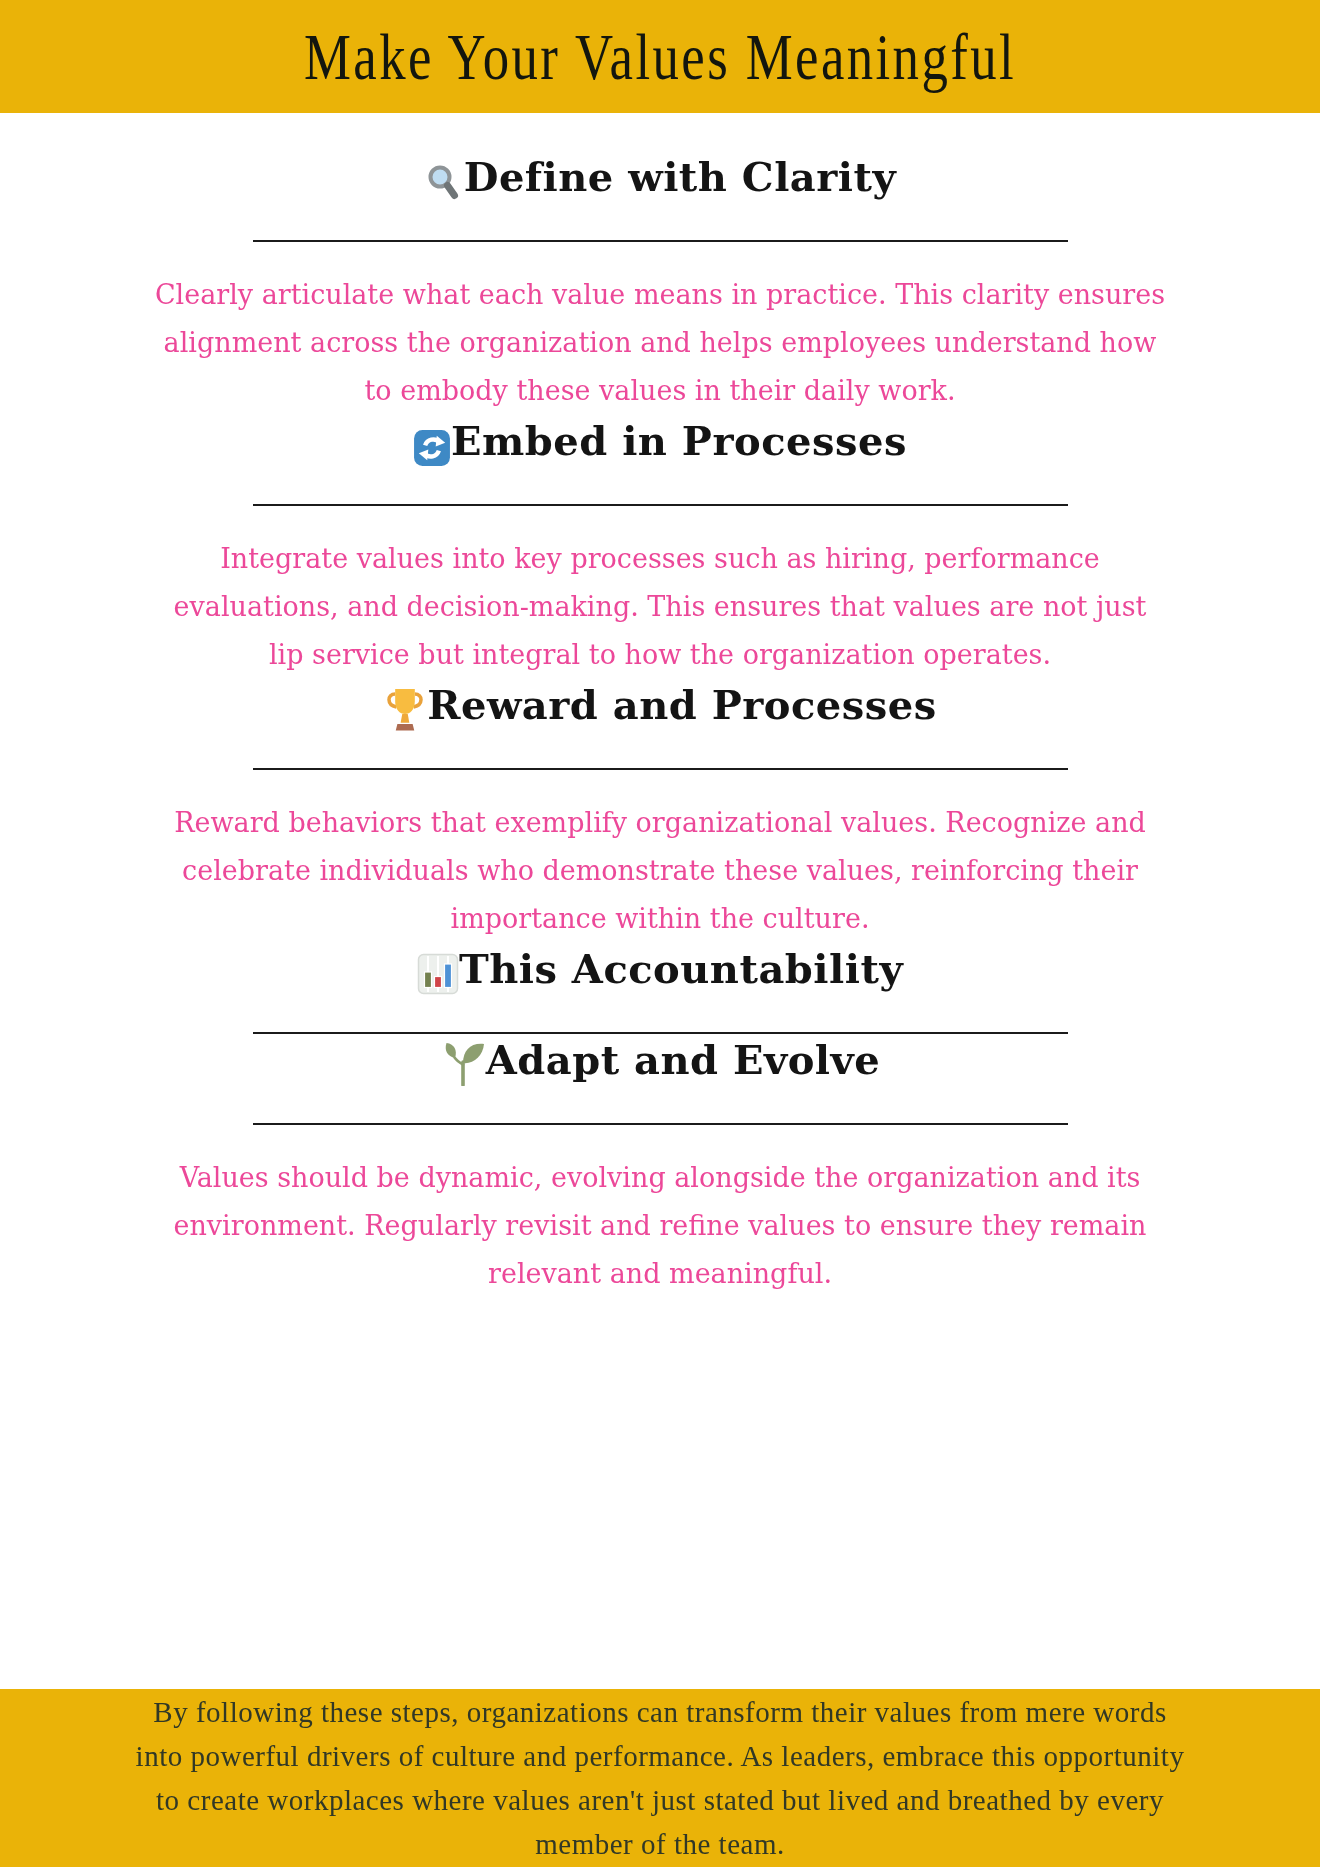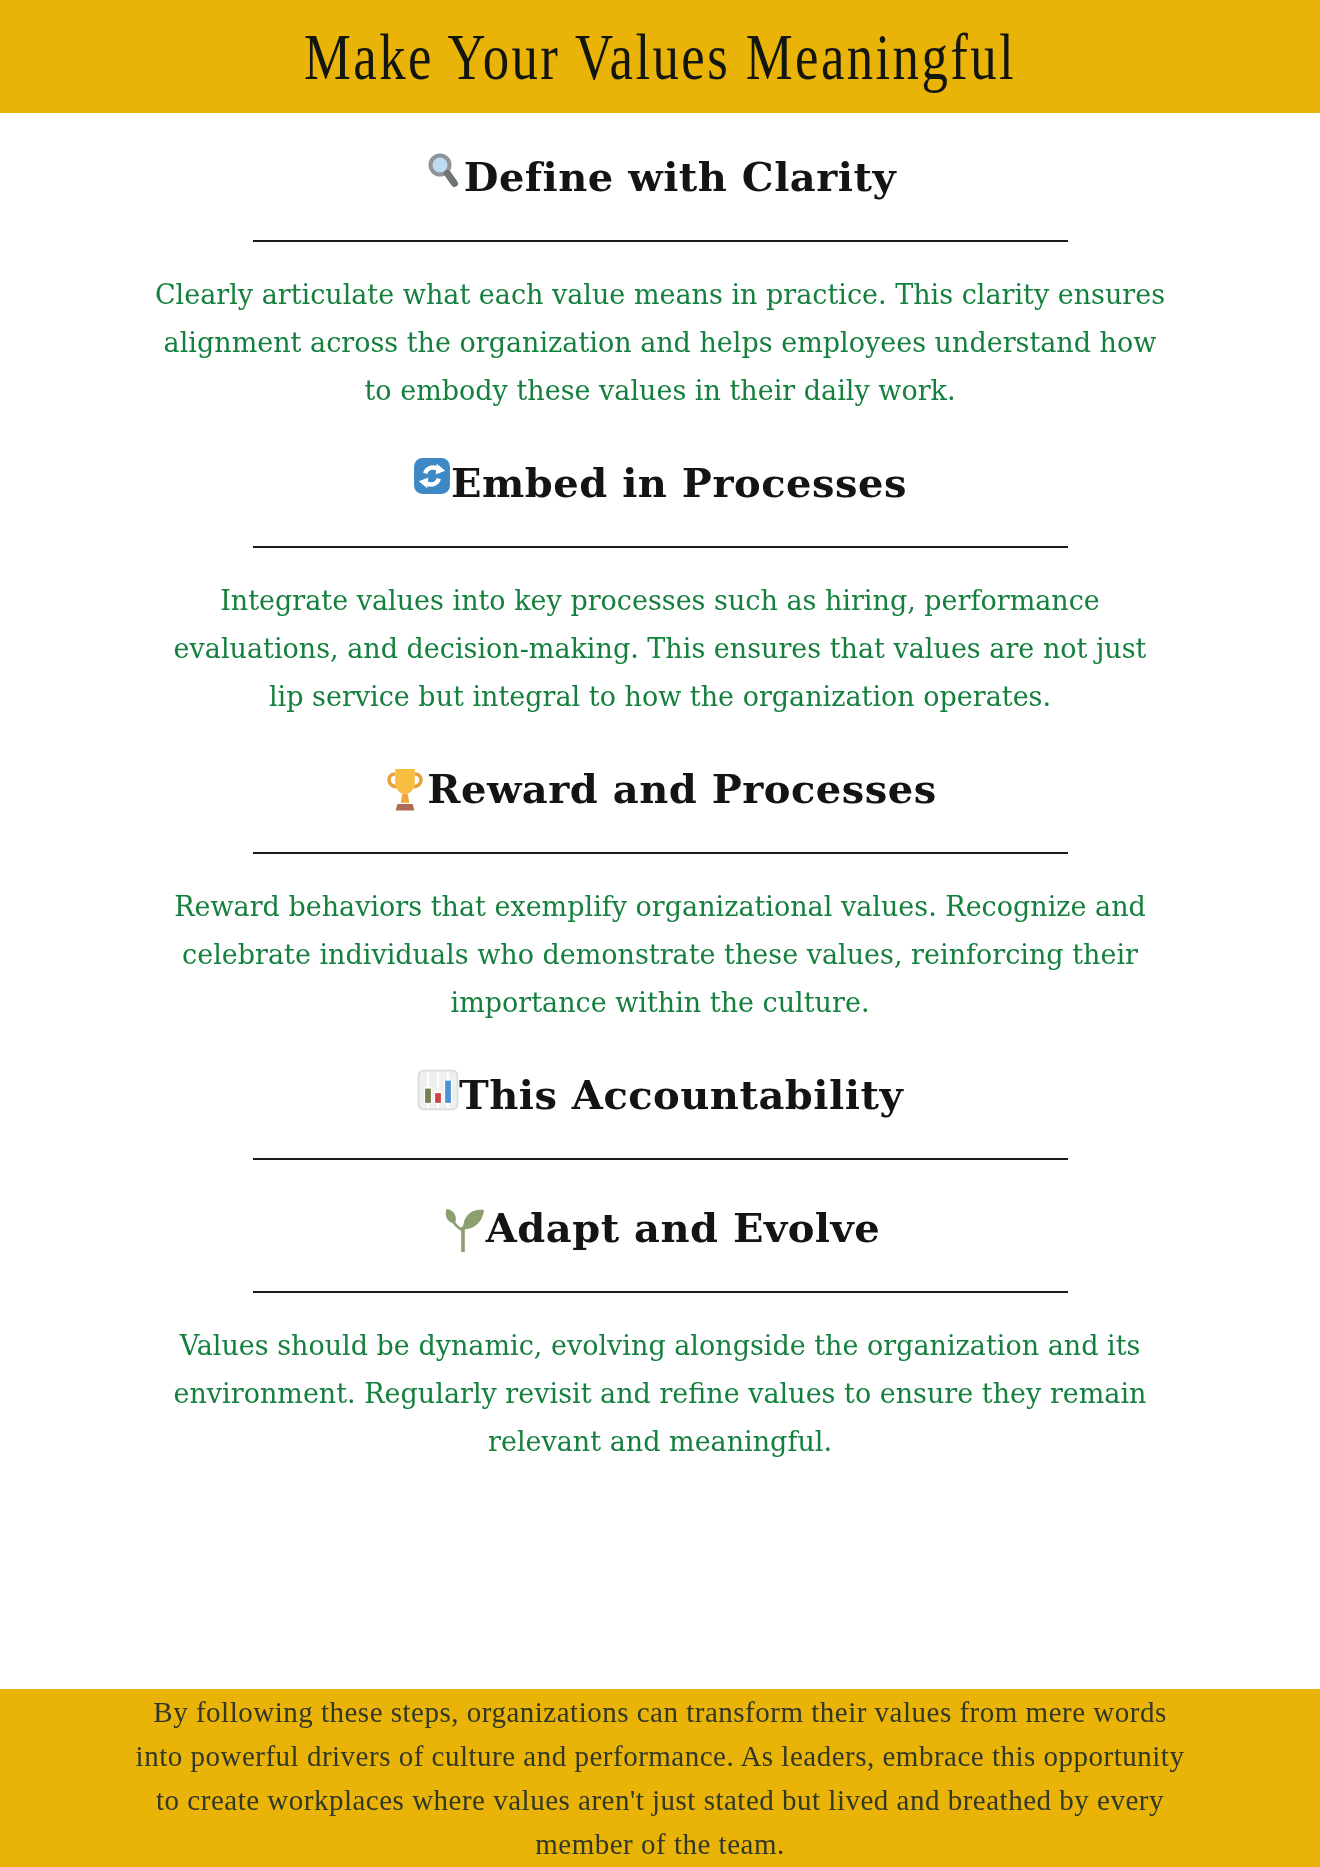--- a/index.html
+++ b/index.html
@@ -23,25 +23,25 @@
     font-family: "Liberation Serif", serif;
     font-weight: 500;
     font-size: 66px;
     color: #13160e;
     letter-spacing: 3px;
     transform: scaleX(0.8);
     transform-origin: center;
     white-space: nowrap;
   }
   main { padding-top: 38px; padding-bottom: 50px; height: 1576px; }
-  section + section { margin-top: 42px; }
+  section + section { }
   .sec-h {
     margin: 0;
     display: flex;
-    align-items: flex-start;
+    align-items: flex-end;
     justify-content: center;
     font-family: "DejaVu Serif", serif;
     font-weight: bold;
     font-size: 40px;
     line-height: 52px;
     color: #141414;
     letter-spacing: 0.5px;
   }
   .ico { display: inline-flex; align-items: center; justify-content: center; }
   .ico svg { display: block; }
@@ -49,21 +49,21 @@
     border: none;
     border-top: 2px solid #1b1b1b;
     width: 815px;
     margin: 37px auto 0 auto;
   }
   p.body {
     margin: 29px auto 0 auto;
     width: 1120px;
     font-size: 27px;
     line-height: 48px;
-    color: #15803d;
+    color: #ec4899;
     text-align: center;
     white-space: pre-line;
   }
   .footer { height: 178px; }
   .footer-text {
     margin: 0;
     font-family: "Liberation Serif", serif;
     font-size: 29px;
     line-height: 44px;
     letter-spacing: 0.5px;

